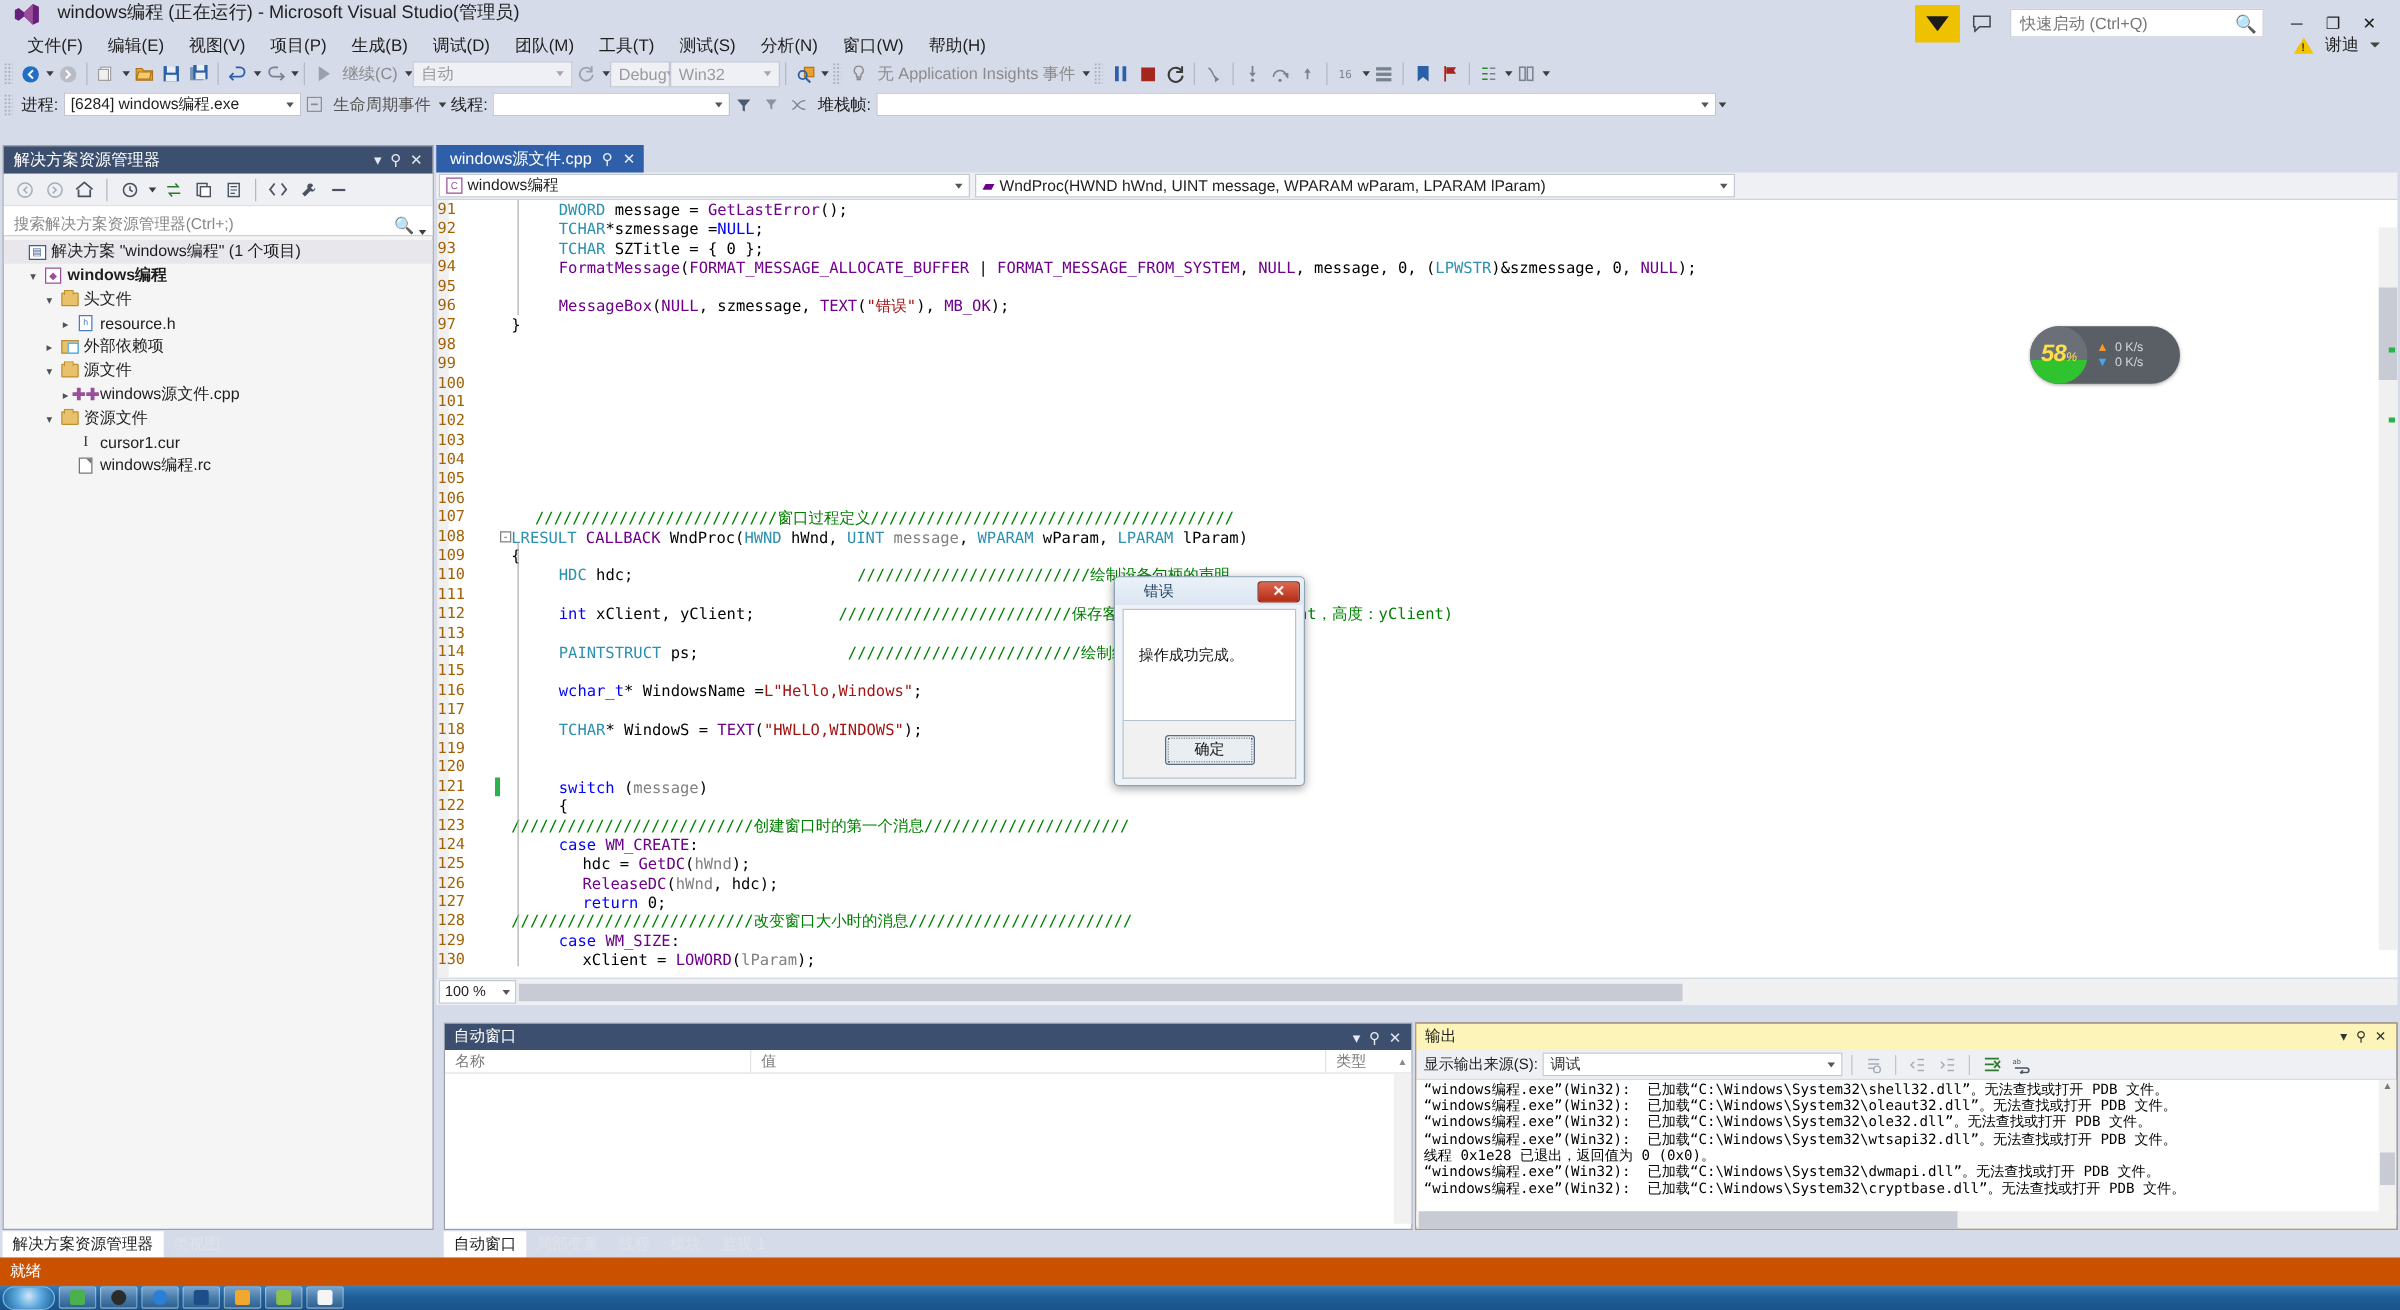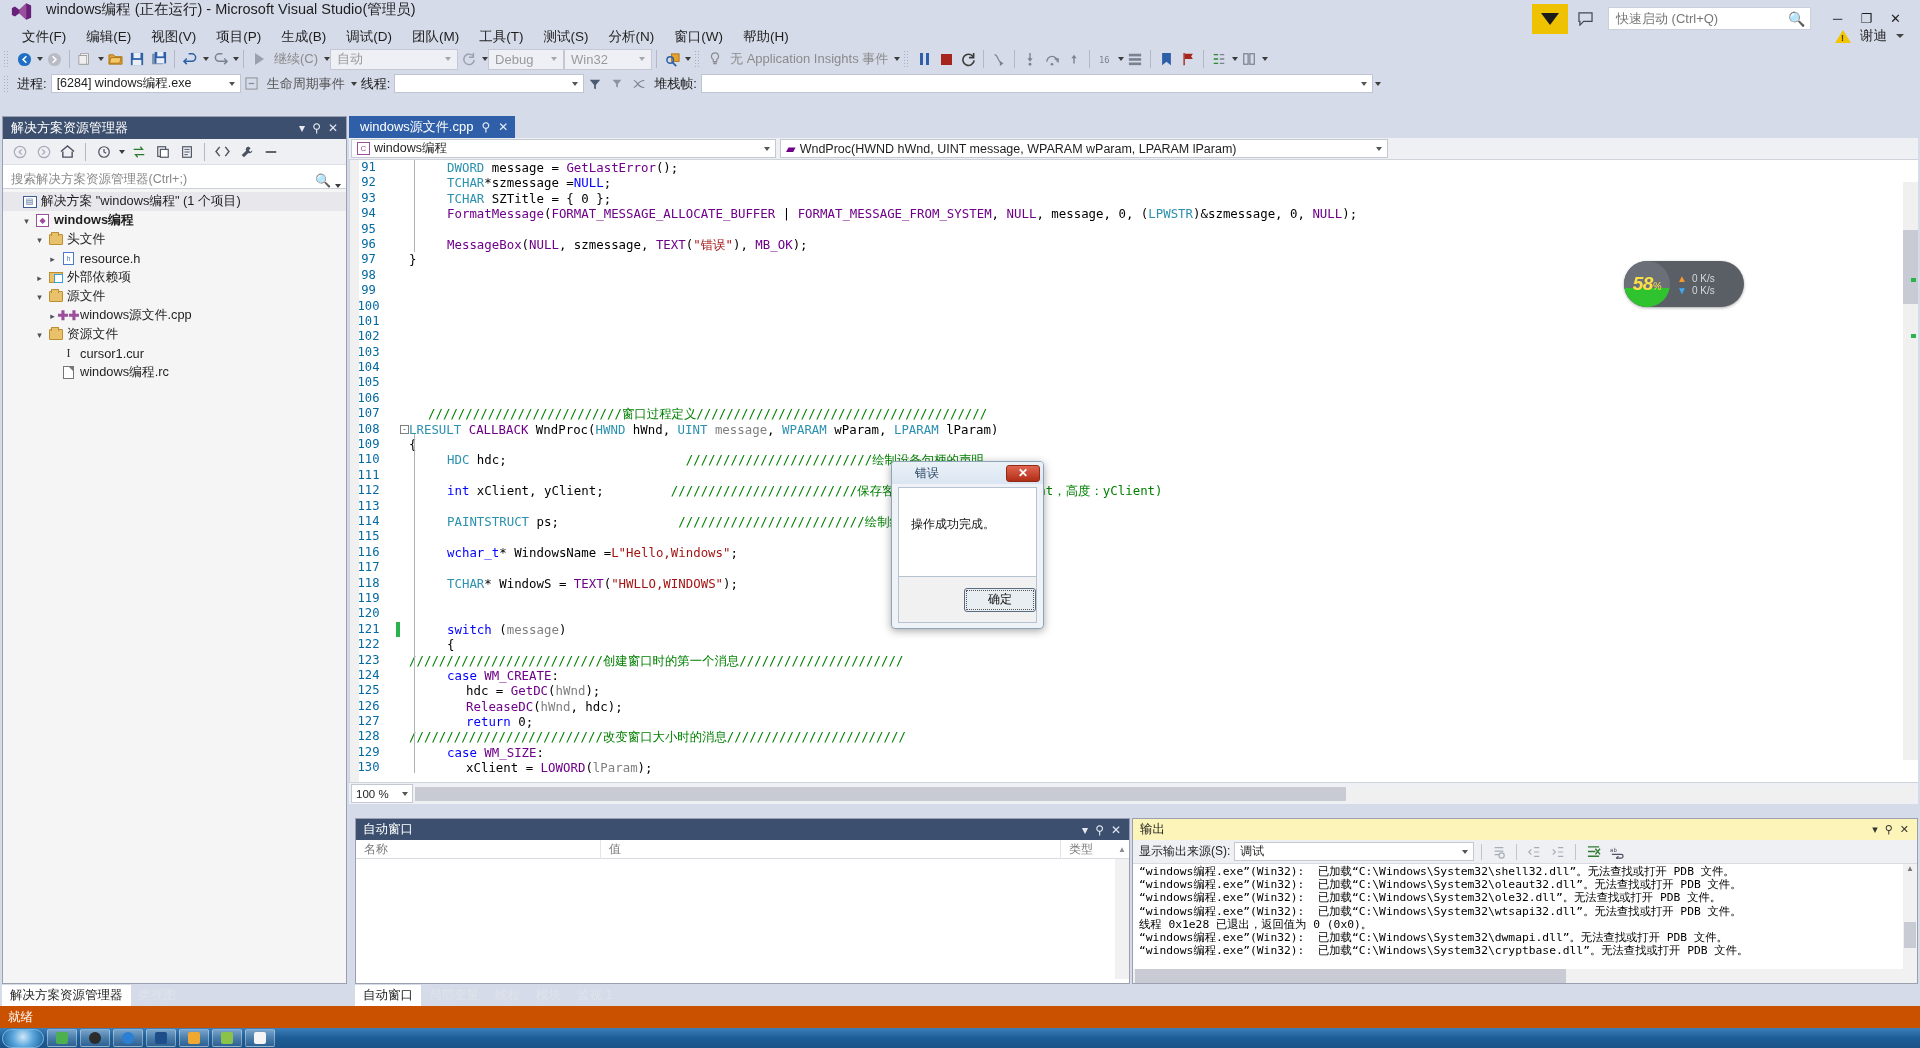--- a/index.html
+++ b/index.html
@@ -217,21 +217,21 @@
     border-left:1px solid #cfd3db;
   }
   .code-scroll {
     position:absolute; left:0; top:0; right:0; bottom:0;
     font-family:"DejaVu Sans Mono","Liberation Mono",monospace;
     font-size:12.4px; line-height:15.4px; white-space:pre;
   }
   .indmargin { position:absolute; left:0; top:0; width:9px; height:100%; background:#f0f0f0; }
   .codeline { position:relative; height:15.4px; display:flex; }
   .ln {
-    width:46px; text-align:center; padding-right:9px; color:#0369a1; flex:0 0 46px;
+    width:46px; text-align:left; padding-right:9px; color:#a16207; flex:0 0 46px;
     font-size:12.2px;
   }
   .chgbar { width:4px; flex:0 0 4px; }
   .chgbar.green { background:#2bb24c; }
   .codetxt { padding-left:9px; }
   .k-blue { color:#0000ff; }
   .k-teal { color:#2b91af; }
   .k-purple { color:#6f008a; }
   .k-green { color:#008000; }
   .k-red { color:#a31515; }
@@ -300,21 +300,21 @@
     background:linear-gradient(180deg,#e06651 0%,#b12d16 100%);
     border:1px solid #8e2a16; color:#fff; font-size:12px; font-weight:bold;
     display:flex; align-items:center; justify-content:center;
   }
   .mb-body {
     margin:3px 6px 0 6px; flex:1; background:#fff; border:1px solid #b5c3d0;
     display:flex; align-items:flex-start; padding:28px 0 0 12px;
   }
   .mb-text { font-size:12px; color:#111; }
   .mb-footer {
-    height:46px; background:#eff3f7; display:flex; align-items:center; justify-content:flex-end;
+    height:46px; background:#eff3f7; display:flex; align-items:center; justify-content:center;
     margin:0 6px 5px 6px; border-left:1px solid #b5c3d0; border-right:1px solid #b5c3d0;
     border-bottom:1px solid #b5c3d0; background:#f1f1f1;
   }
   .mb-btn {
     width:72px; height:24px; background:#e9eef3; border:1px solid #5a6d80; border-radius:3px;
     display:flex; align-items:center; justify-content:center; font-size:12px; color:#111;
     outline:1px dotted #555; outline-offset:-3px;
   }
 
   
@@ -528,21 +528,21 @@
       <span>自动</span>
       <span class="cb-arr"></span>
     </div>
     <div class="tb-btn">
       <svg width="14" height="14" viewBox="0 0 16 16">
           <path d="M13 5A6 6 0 1 0 14 9" fill="none" stroke="#9aa0ae" stroke-width="1.6"></path>
           <path d="M13 1v5h-5" fill="none" stroke="#9aa0ae" stroke-width="1.6"></path>
         </svg>
     </div>
     <div class="tb-arrow"></div>
-    <div class="tb-combo" style="width:76px;">
+    <div class="tb-combo" style="width:48px;">
       <span>Debug</span>
       <span class="cb-arr"></span>
     </div>
     <div class="tb-combo" style="width:88px;">
       <span>Win32</span>
       <span class="cb-arr"></span>
     </div>
     <div class="tb-sep"></div>
     <div class="tb-btn">
       <svg width="15" height="15" viewBox="0 0 16 16">

